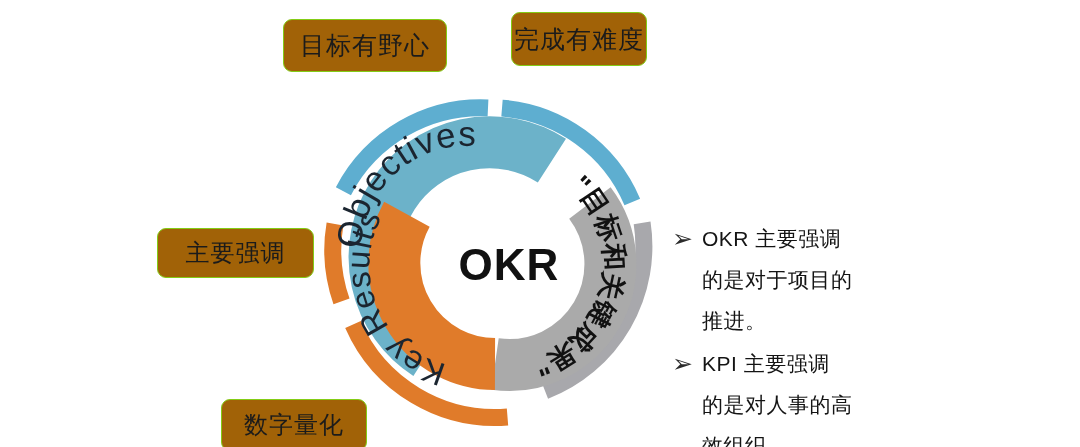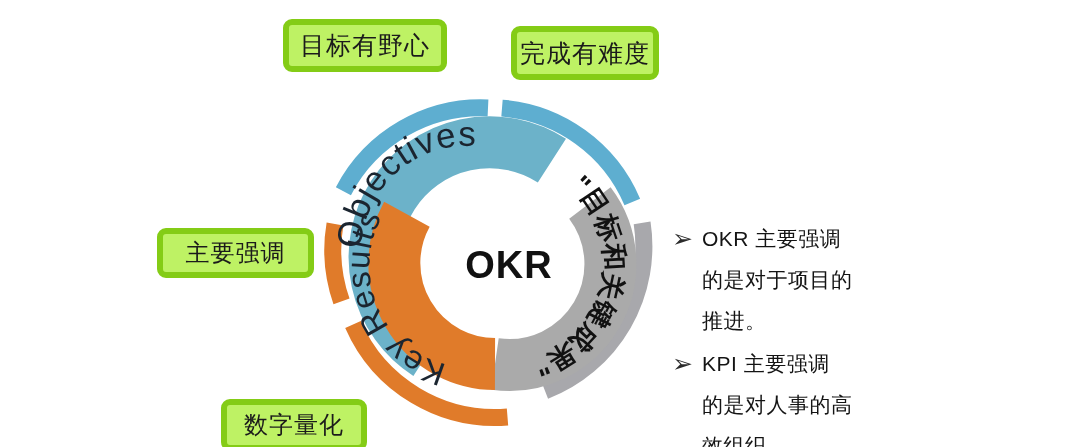--- a/index.html
+++ b/index.html
@@ -14,32 +14,32 @@
     position: relative;
     overflow: hidden;
     font-family: "Liberation Sans", "DejaVu Sans", sans-serif;
     color: #111;
   }
 
   
   .label-box {
     position: absolute;
     box-sizing: border-box;
-    border: 6px solid #84cc16;
+    border: 1px solid #84cc16;
     border-radius: 9px;
-    background: #bef264;
+    background: #a16207;
     display: flex;
     align-items: center;
     justify-content: center;
     color: #1b1b1b;
     letter-spacing: 1px;
     white-space: nowrap;
   }
   #label-top-left   { left: 283px; top: 19px;  width: 164px; height: 53px; font-size: 25px; }
-  #label-top-right  { left: 511px; top: 26px;  width: 148px; height: 54px; font-size: 25px; }
+  #label-top-right  { left: 511px; top: 12px;  width: 136px; height: 54px; font-size: 25px; }
   #label-mid-left   { left: 157px; top: 228px; width: 157px; height: 50px; font-size: 24px; }
   #label-bot-left   { left: 221px; top: 399px; width: 146px; height: 52px; font-size: 24px; }
 
   
   #okr-wheel {
     position: absolute;
     left: 310px;
     top: 78px;
     width: 370px;
     height: 370px;
@@ -51,21 +51,21 @@
     left: 0;
     top: 0;
     width: 370px;
     height: 370px;
     display: flex;
     align-items: center;
     justify-content: center;
     pointer-events: none;
   }
   .center-word span {
-    font-size: 38px;
+    font-size: 44px;
     font-weight: bold;
     letter-spacing: 1px;
     color: #111;
     transform: translate(2px, 2px);
     margin-left: 24px;
   }
 
   
   #notes {
     position: absolute;

